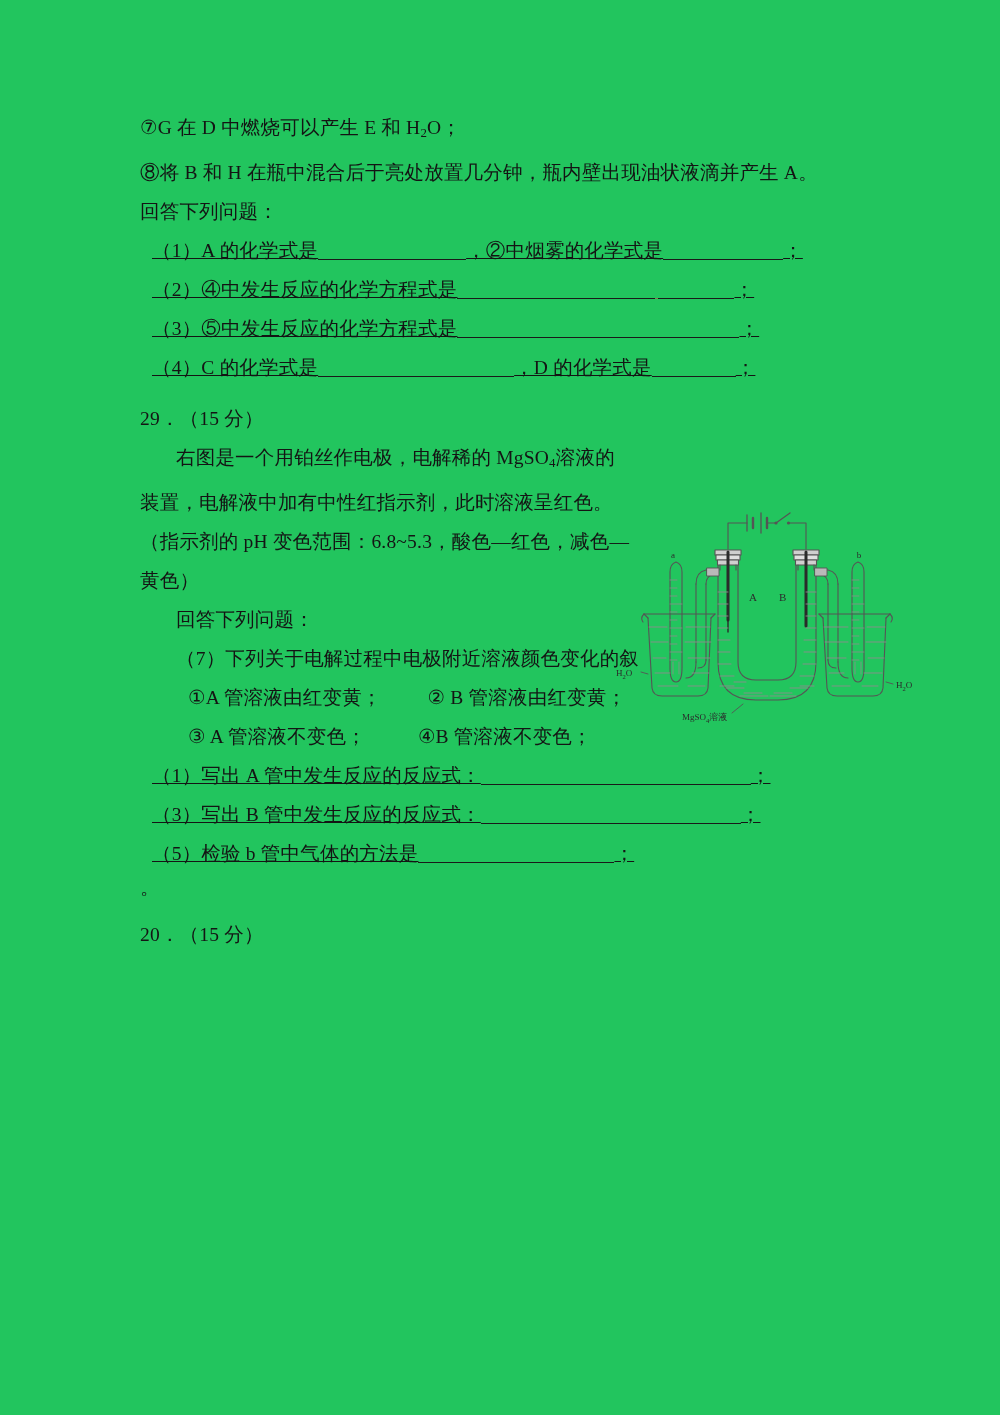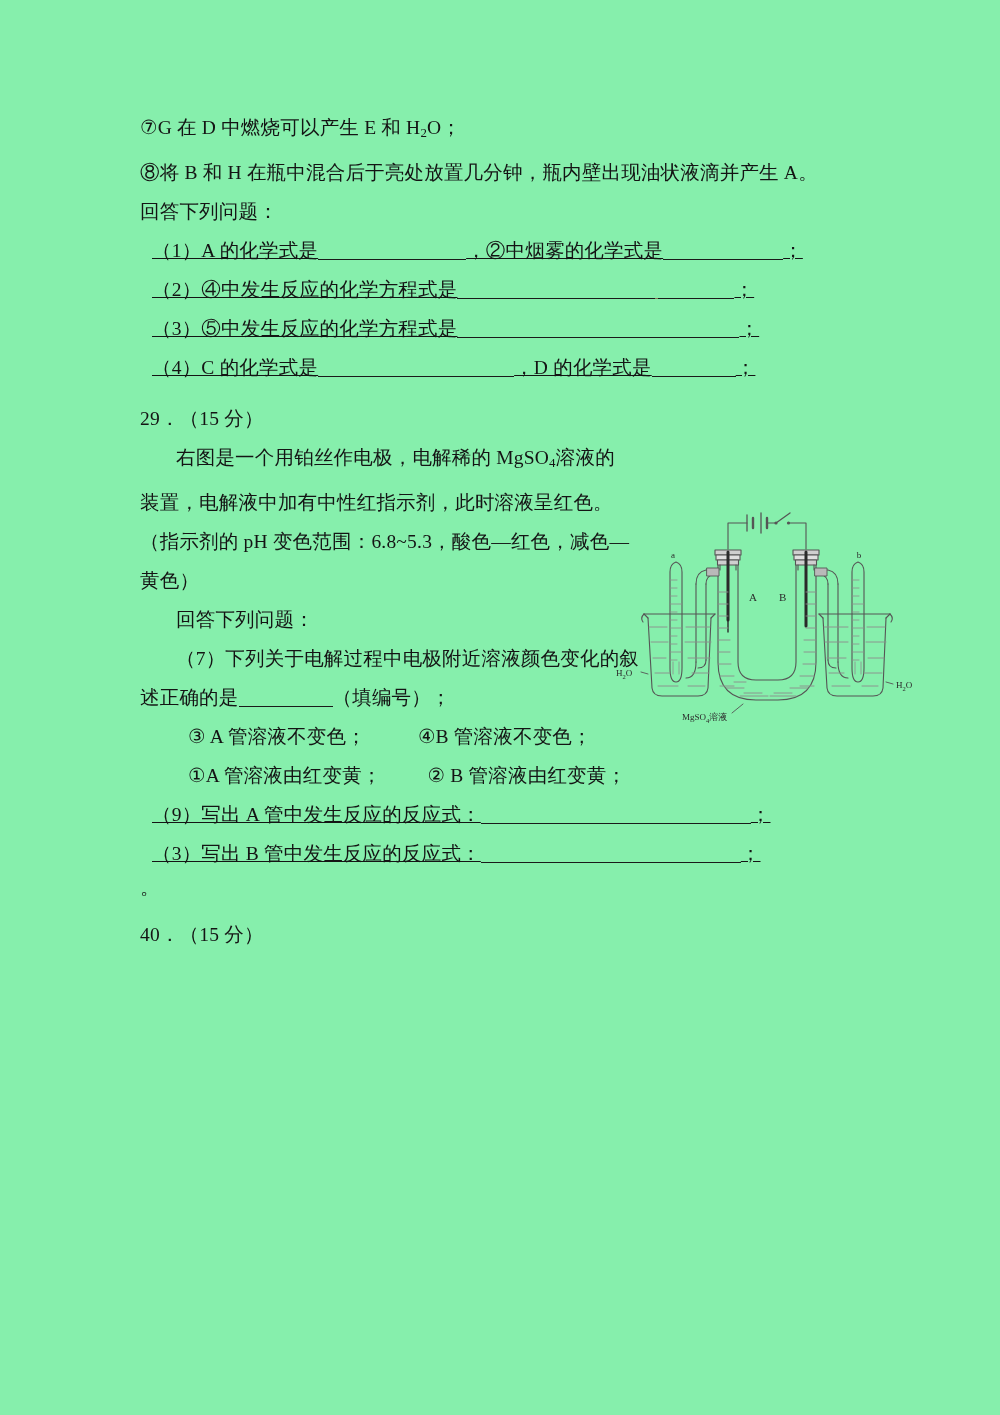--- a/index.html
+++ b/index.html
@@ -13,21 +13,21 @@
     position: relative;
     font-family: "Liberation Serif", "DejaVu Serif", serif;
     color: #141414;
     overflow: hidden;
   }
   .page {
     position: absolute;
     left: 0; top: 0;
     width: 1000px;
     height: 1415px;
-    background: #86efac;
+    background: #22c55e;
   }
   .content {
     position: absolute;
     left: 140px;
     top: 108px;
     width: 740px;
   }
   .line {
     font-size: 19.5px;
     line-height: 39px;
@@ -143,51 +143,51 @@
     </div>
 
     <div class="line indent2">
       <span>回答下列问题：</span>
     </div>
 
     <div class="line indent2">
       <span>（7）下列关于电解过程中电极附近溶液颜色变化的叙</span>
     </div>
 
-    <div class="line">
-      <span>述正确的是</span><span class="blank" style="width:94px"></span><span>（填编号）；</span>
+
+    <div class="line indent3">
+      <span>①</span><span>A 管溶液由红变黄；</span><span style="display:inline-block;width:46px"></span><span>②</span><span> B 管溶液由红变黄；</span>
     </div>
 
     <div class="line indent3">
       <span>③</span><span> A 管溶液不变色；</span><span style="display:inline-block;width:52px"></span><span>④</span><span>B 管溶液不变色；</span>
     </div>
 
-    <div class="line indent3">
-      <span>①</span><span>A 管溶液由红变黄；</span><span style="display:inline-block;width:46px"></span><span>②</span><span> B 管溶液由红变黄；</span>
-    </div>
-
-    <div class="line indent1">
-      <span>（9）写出 A 管中发生反应的反应式：</span><span class="blank" style="width:270px"></span><span>；</span>
+    <div class="line indent1">
+      <span>（1）写出 A 管中发生反应的反应式：</span><span class="blank" style="width:270px"></span><span>；</span>
     </div>
 
     <div class="line indent1">
       <span>（3）写出 B 管中发生反应的反应式：</span><span class="blank" style="width:260px"></span><span>；</span>
     </div>
 
 
+    <div class="line indent1">
+      <span>（5）检验 b 管中气体的方法是</span><span class="blank" style="width:196px"></span><span>；</span>
+    </div>
 
 
     <div class="dot-only">
       <span>。</span>
     </div>
 
     <div class="spacer-sm"></div>
 
     <div class="line">
-      <span>40．</span><span>（15 分）</span>
+      <span>20．</span><span>（15 分）</span>
     </div>
 
   </div>
 
   <div class="figure">
     <svg width="310" height="238" viewBox="0 0 310 238" xmlns="http://www.w3.org/2000/svg">
       <g fill="none" stroke="#555" stroke-width="1.1" stroke-linecap="round" stroke-linejoin="round">
 
         <path d="M118,57 L118,31 L137,31"></path>
         <path d="M178,31 L196,31 L196,57"></path>

